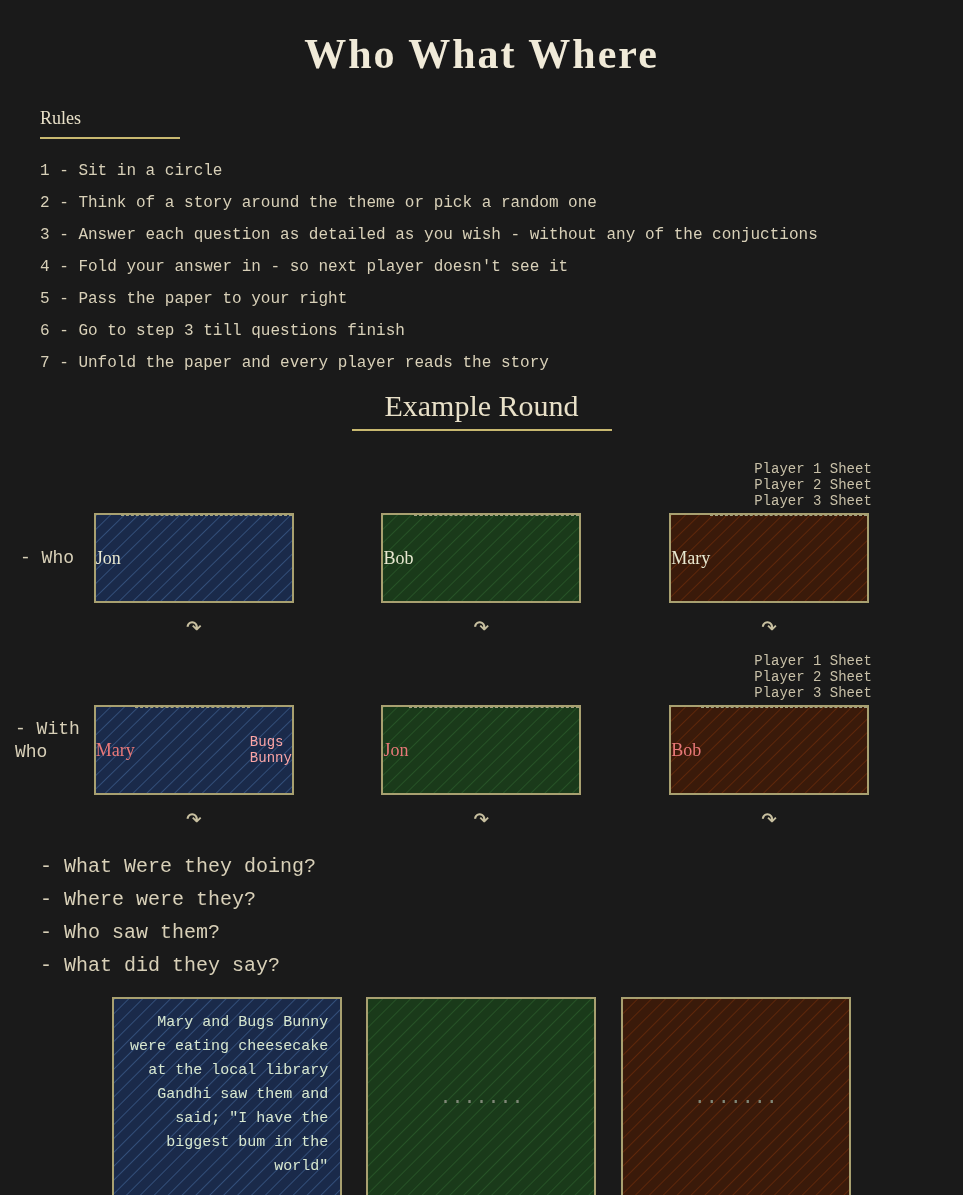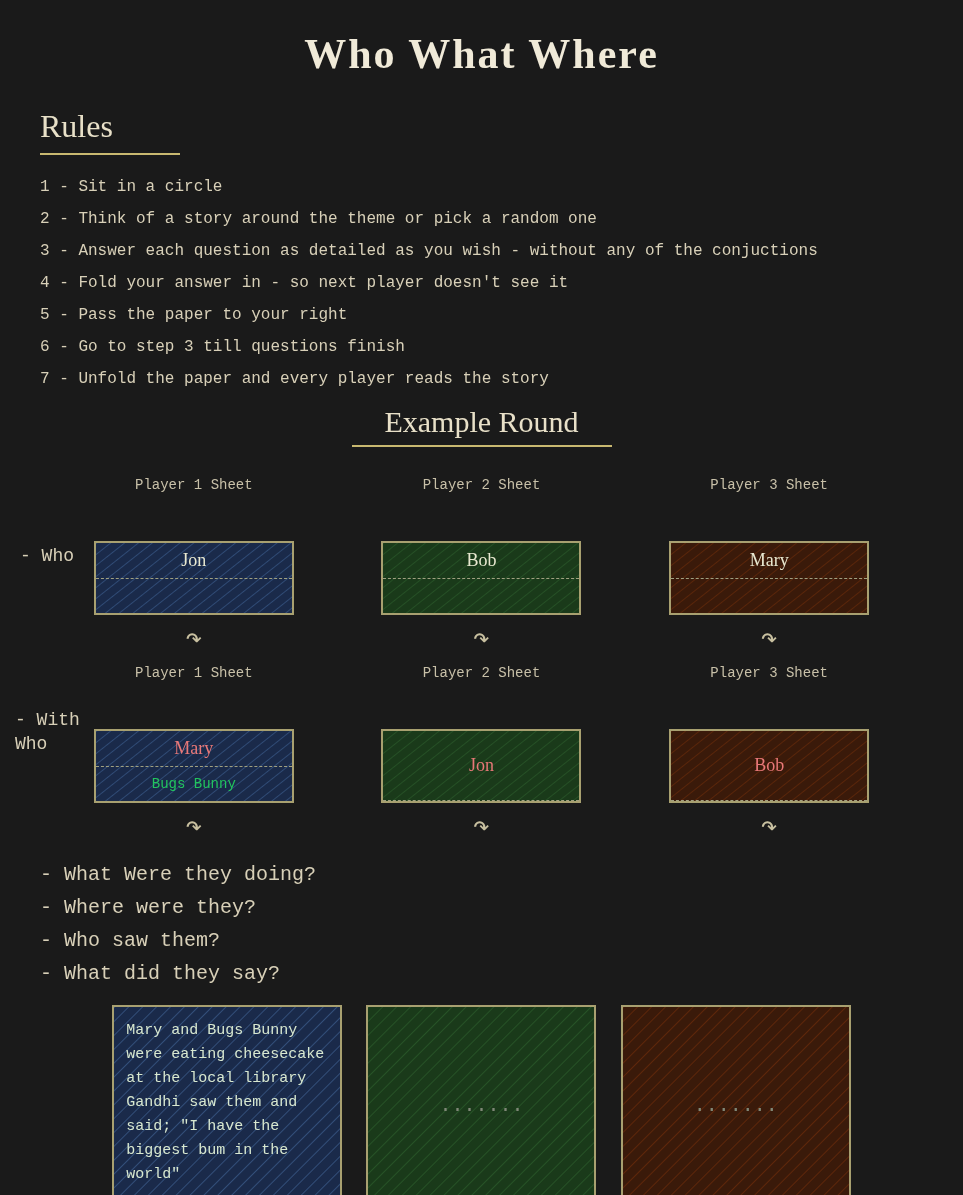--- a/index.html
+++ b/index.html
@@ -19,21 +19,21 @@
       font-size: 42px;
       font-weight: bold;
       color: #f0ead8;
       margin-top: 10px;
       margin-bottom: 30px;
       font-family: 'Georgia', serif;
       letter-spacing: 2px;
     }
 
     .rules-heading {
-      font-size: 32px;
+      font-size: 18px;
       color: #e8e0c8;
       margin-bottom: 8px;
       font-family: 'Georgia', serif;
     }
 
     .rules-underline {
       width: 140px;
       height: 2px;
       background: #c8b870;
       margin-bottom: 20px;
@@ -71,20 +71,21 @@
     .round-section {
       margin-bottom: 10px;
     }
 
     .players-row {
       display: flex;
       justify-content: space-around;
       align-items: flex-end;
       margin-bottom: 4px;
       padding: 0 10px;
+      flex-direction: column;
     }
 
     .player-label {
       font-size: 14px;
       color: #c8c0a8;
       text-align: center;
       font-family: 'Courier New', monospace;
       width: 200px;
     }
 
@@ -113,27 +114,26 @@
       color: #d8d0b8;
       font-family: 'Courier New', monospace;
       top: 40%;
       transform: translateY(-50%);
       line-height: 1.3;
     }
 
     
     .sheet-box {
       width: 200px;
-      height: 74px;
+      height: 90px;
       border: 2px solid #a8a070;
       position: relative;
       overflow: hidden;
       display: flex;
-      flex-direction: column;
-      margin-top: 44px;
+      flex-direction: row;
     }
 
     .sheet-box.blue-hatch {
       background-color: #1a2a4a;
     }
 
     .sheet-box.green-hatch {
       background-color: #1a3a1a;
     }
 
@@ -174,21 +174,21 @@
       z-index: 2;
       position: relative;
     }
 
     .sheet-name.pink {
       color: #e87878;
     }
 
     .sheet-subname {
       font-size: 14px;
-      color: #22c55e;
+      color: #fca5a5;
       font-family: 'Courier New', monospace;
       z-index: 2;
       position: relative;
     }
 
     .arrows-row {
       display: flex;
       justify-content: space-around;
       padding: 0 10px;
       margin: 6px 0;
@@ -241,20 +241,21 @@
       background-color: #3a1a0a;
     }
 
     .final-text {
       font-size: 15px;
       color: #d8e8d0;
       font-family: 'Courier New', monospace;
       line-height: 1.6;
       position: relative;
       z-index: 2;
+      text-align: right;
     }
 
     .dots-text {
       font-size: 20px;
       color: #808878;
       text-align: center;
       width: 100%;
       position: absolute;
       top: 50%;
       left: 0;

